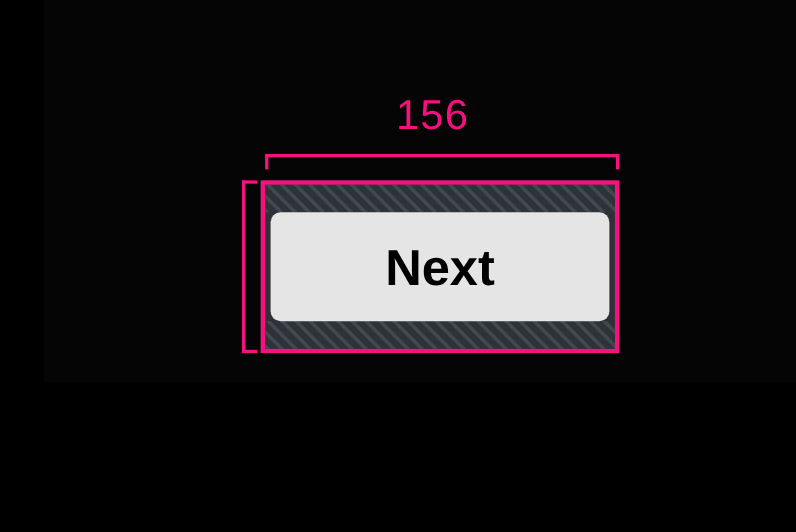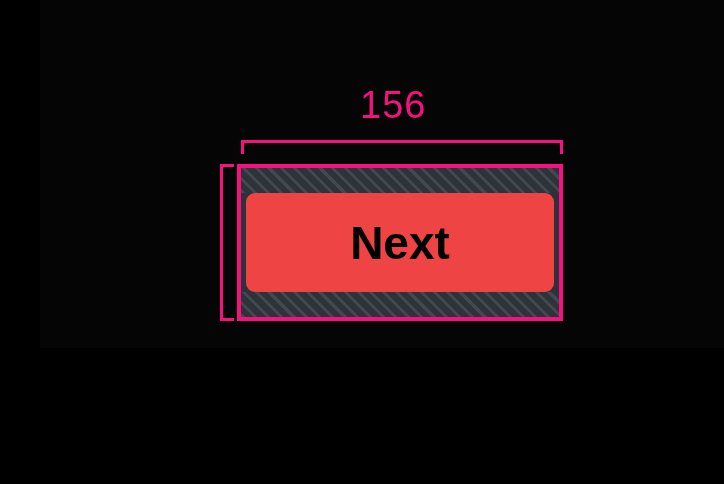--- a/index.html
+++ b/index.html
@@ -98,21 +98,21 @@
   #hatch-top { top: 0; }
   #hatch-bottom { bottom: 0; }
 
   
   #content-button {
     position: absolute;
     left: 5px;
     right: 5px;
     top: 25px;
     bottom: 25px;
-    background: #ef4444;
+    background: #e5e5e5;
     border-radius: 9px;
     display: flex;
     align-items: center;
     justify-content: center;
   }
   #button-label {
     color: #000000;
     font-family: "Liberation Sans", sans-serif;
     font-weight: bold;
     font-size: 46px;

